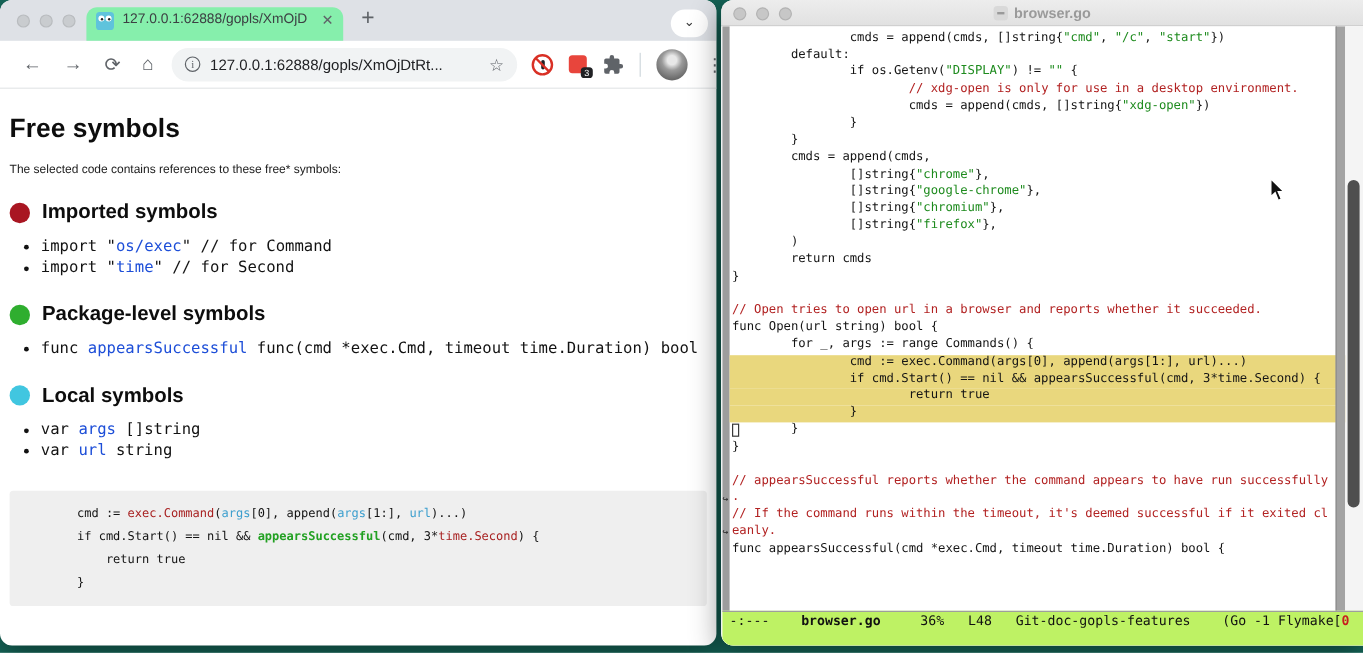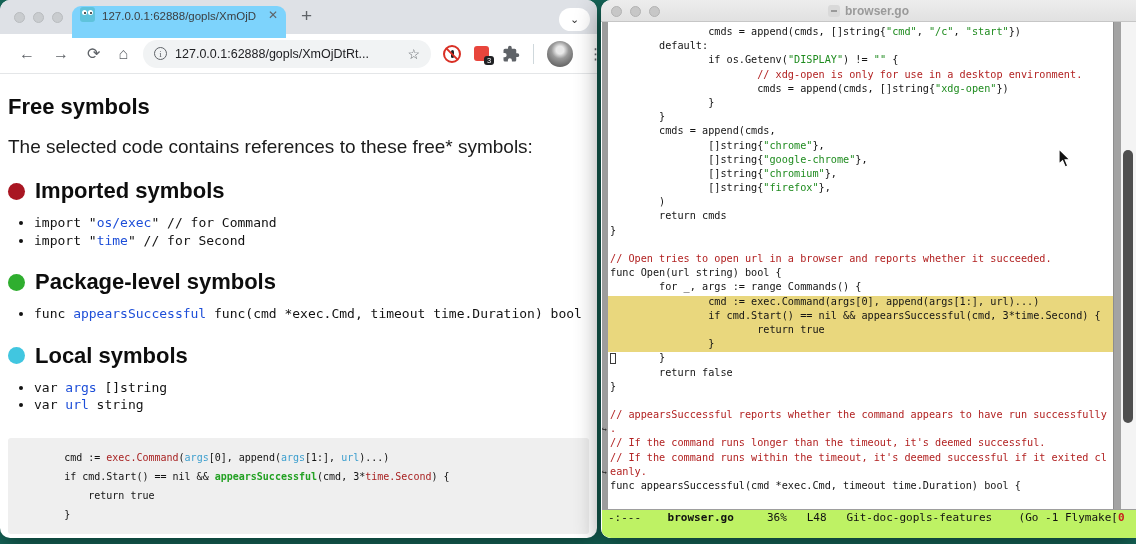--- a/index.html
+++ b/index.html
@@ -4,22 +4,22 @@
 <style>
   html,body{margin:0;padding:0;}
   body{width:1136px;height:544px;overflow:hidden;position:relative;background:#166a5c;
        font-family:"Liberation Sans",sans-serif;}
   
   .win-browser{position:absolute;left:0;top:0;width:597px;height:538px;background:#fff;
     border-radius:10px;box-shadow:0 8px 26px rgba(0,0,0,.45);overflow:hidden;}
   .tabstrip{height:34px;background:#dee1e6;position:relative;}
   .traffic{position:absolute;left:14px;top:12px;display:flex;gap:8px;}
   .tl{width:11px;height:11px;border-radius:50%;background:#c9cccf;border:1px solid #b9bcbf;box-sizing:border-box;}
-  .tab{position:absolute;left:72px;top:6px;width:214px;height:28px;background:#7dd3fc;
-    border-radius:9px 9px 0 0;display:flex;align-items:flex-end;padding:16px 8px;box-sizing:border-box;}
+  .tab{position:absolute;left:72px;top:6px;width:214px;height:28px;background:#86efac;
+    border-radius:9px 9px 0 0;display:flex;align-items:flex-start;padding:4px 8px;box-sizing:border-box;}
   .favicon{width:15px;height:15px;border-radius:3px;background:#5fc3dc;margin-right:7px;position:relative;flex:none;}
   .favicon i{position:absolute;top:3px;width:5px;height:5px;background:#fff;border-radius:50%;}
   .favicon i.l{left:2px}.favicon i.r{right:2px}
   .favicon i::after{content:"";position:absolute;left:1.5px;top:1.5px;width:2px;height:2px;background:#222;border-radius:50%;}
   .tab-title{font-size:11.5px;color:#3c4043;white-space:nowrap;overflow:hidden;flex:1;}
   .tab-close{font-size:12px;color:#5f6368;margin-left:6px;flex:none;}
   .newtab{position:absolute;left:301px;top:5px;font-size:19px;color:#5f6368;font-weight:300;}
   .tabsearch{position:absolute;left:559px;top:8px;width:31px;height:23px;background:#fff;border-radius:12px;
     text-align:center;line-height:23px;font-size:11px;color:#333;}
   .toolbar{height:40px;background:#fff;border-bottom:1px solid #e4e6e8;display:flex;align-items:center;
@@ -37,22 +37,22 @@
   .noblock .slash{position:absolute;left:-1px;top:6px;width:16px;height:2px;background:#d93025;transform:rotate(45deg);}
   .redext{width:15px;height:15px;background:#e8453c;border-radius:3px;position:relative;flex:none;}
   .redext::before{content:"";position:absolute;left:-3px;top:-3px;width:12px;height:12px;background:#f28b82;border-radius:3px;z-index:-1;}
   .badge{position:absolute;right:-5px;bottom:-4px;background:#202124;color:#fff;font-size:7.5px;
     padding:1px 3px;border-radius:3px;line-height:1;}
   .divider{width:1px;height:20px;background:#cfd8dc;}
   .avatar{width:26px;height:26px;border-radius:50%;background:radial-gradient(circle at 50% 35%,#e8e8e8 0 18%,#9a9a9a 40%,#5c5c5c 85%);flex:none;}
   .kebab{font-size:15px;color:#5f6368;margin-left:2px;}
   
   .page h1{font-size:22px;margin:20px 8px 0;color:#0d0d0d;font-weight:bold;}
-  .intro{font-size:19px;margin:16px 8px 0;color:#1b1b1b;}
-  .sec-h{display:flex;align-items:center;margin:20px 8px 0;font-size:22px;font-weight:bold;color:#0d0d0d;}
+  .intro{font-size:10px;margin:16px 8px 0;color:#1b1b1b;}
+  .sec-h{display:flex;align-items:center;margin:20px 8px 0;font-size:17px;font-weight:bold;color:#0d0d0d;}
   .dot{width:17px;height:17px;border-radius:50%;margin-right:10px;flex:none;}
   .page ul{margin:10px 8px 0;padding-left:26px;}
   .page li{font:13px "DejaVu Sans Mono",monospace;line-height:17.5px;color:#121212;}
   .seg-lk{color:#1d4ed8;}
   pre.block{margin:24px 8px 0;background:#efefef;border-radius:3px;padding:10px 8px;
     font:10px "DejaVu Sans Mono",monospace;line-height:19px;color:#131313;}
   .seg-kr{color:#a82222;font-weight:normal;text-align:center;}
   .seg-kg{color:#23a123;font-weight:bold;}
   .seg-lb{color:#3d9fce;}
   
@@ -198,26 +198,24 @@
         <div class="codeline"><span>}</span></div>
         <div class="codeline"></div>
         <div class="codeline"><span class="seg-c">// Open tries to open url in a browser and reports whether it succeeded.</span></div>
         <div class="codeline"><span>func Open(url string) bool {</span></div>
         <div class="codeline"><span>        for _, args := range Commands() {</span></div>
         <div class="codeline hl"><span>                cmd := exec.Command(args[0], append(args[1:], url)...)</span></div>
         <div class="codeline hl"><span>                if cmd.Start() == nil &amp;&amp; appearsSuccessful(cmd, 3*time.Second) {</span></div>
         <div class="codeline hl"><span>                        return true</span></div>
         <div class="codeline hl"><span>                }</span></div>
         <div class="codeline"><span class="cursor"></span><span>        }</span></div>
-        <div class="codeline"><span>        return false</span></div>
         <div class="codeline"><span>}</span></div>
         <div class="codeline"></div>
         <div class="codeline"><span class="seg-c">// appearsSuccessful reports whether the command appears to have run successfully</span><span class="wrapmark">↩</span></div>
         <div class="codeline"><span class="seg-c">.</span><span class="contmark">↪</span></div>
-        <div class="codeline"><span class="seg-c">// If the command runs longer than the timeout, it's deemed successful.</span></div>
         <div class="codeline"><span class="seg-c">// If the command runs within the timeout, it's deemed successful if it exited cl</span><span class="wrapmark">↩</span></div>
         <div class="codeline"><span class="seg-c">eanly.</span><span class="contmark">↪</span></div>
         <div class="codeline"><span>func appearsSuccessful(cmd *exec.Cmd, timeout time.Duration) bool {</span></div>
       </div>
     <div class="e-track"></div>
     <div class="e-gutter"></div>
     <div class="e-thumb"></div>
     <div class="e-echo"></div>
     <div class="e-modeline"><span>-:---    </span><span class="ml-file">browser.go</span><span>     36%   L48   Git-doc-gopls-features    (Go -1 Flymake[</span><span class="ml-end">0</span></div>
   </div>

